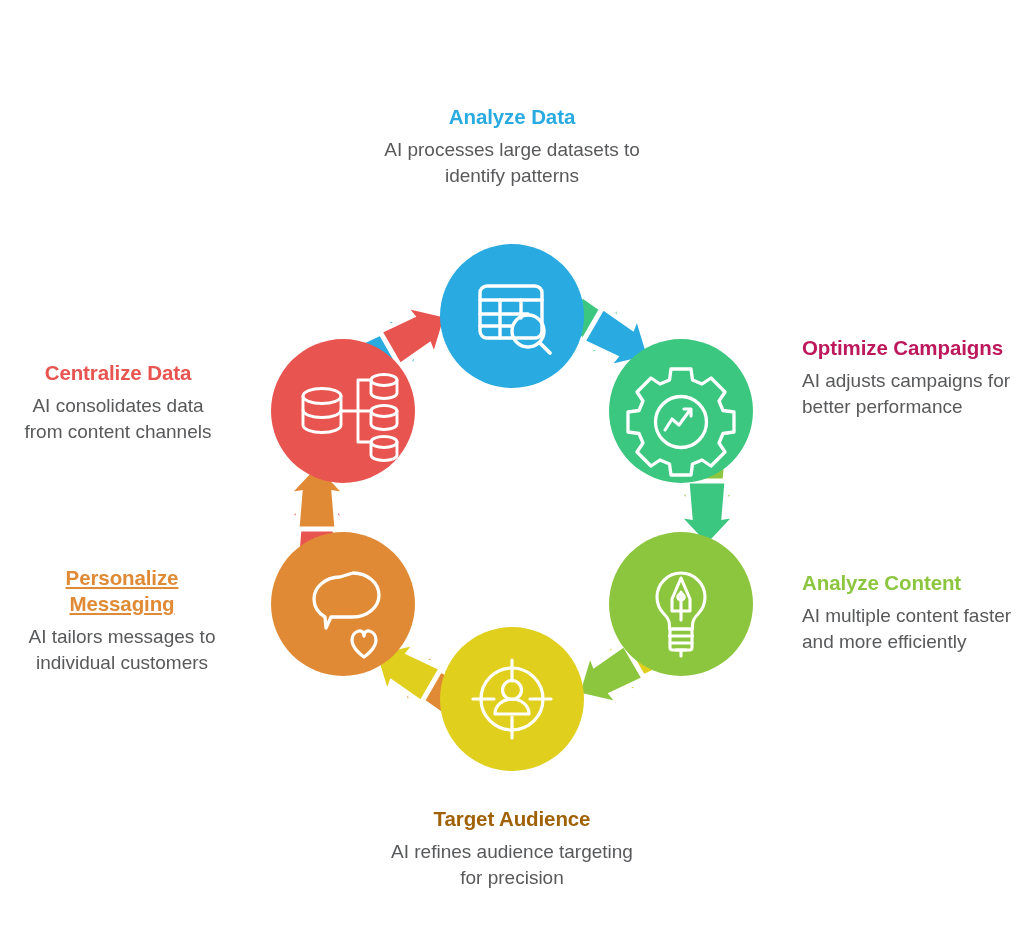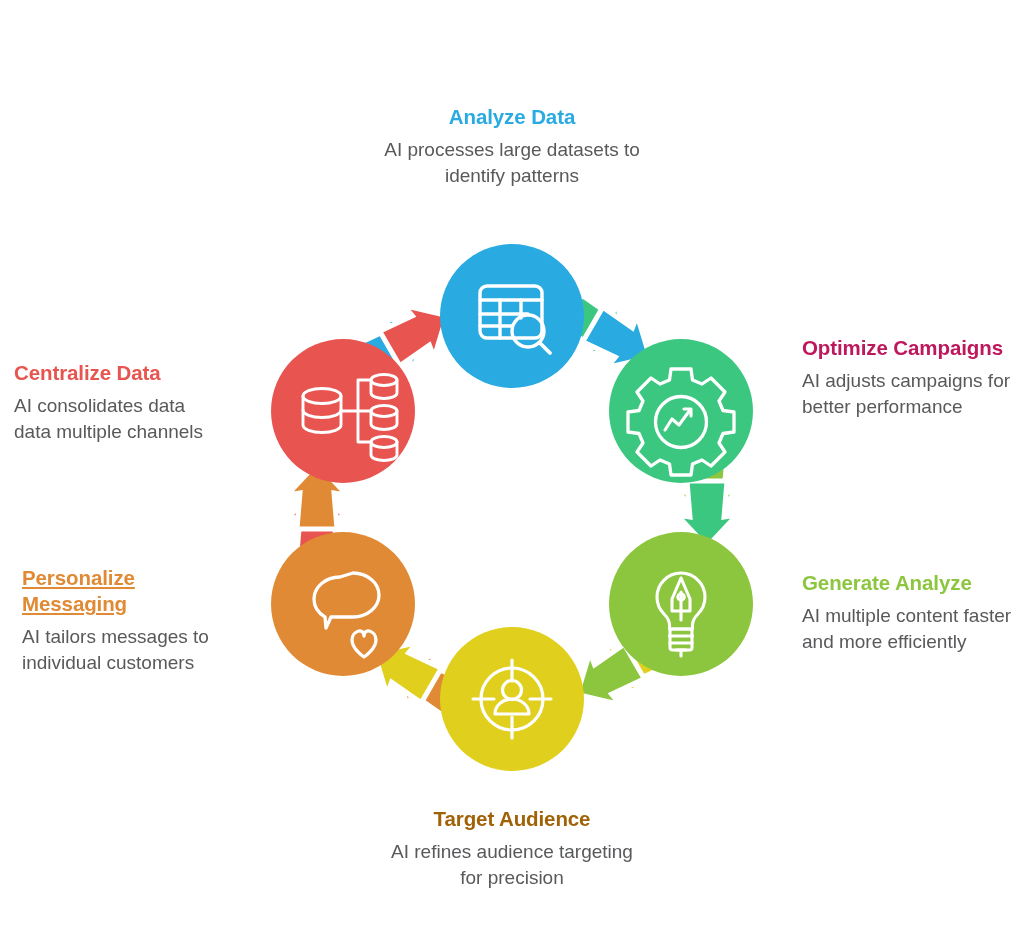--- a/index.html
+++ b/index.html
@@ -48,21 +48,21 @@
   .label-desc {
     font-size: 19px;
     font-weight: normal;
     line-height: 1.37;
     margin: 0;
     color: #58595b;
   }
 
   .align-center { text-align: center; }
   .align-left   { text-align: left; }
-  .align-right  { text-align: left; }
+  .align-right  { text-align: center; }
 
   
   #label-analyze {
     left: 382px; top: 104px; width: 260px;
   }
   #label-optimize {
     left: 802px; top: 335px; width: 210px;
   }
   #label-generate {
     left: 802px; top: 570px; width: 215px;
@@ -264,32 +264,32 @@
     <p class="label-title" style="color:#29abe2;">Analyze Data</p>
     <p class="label-desc">AI processes large datasets to identify patterns</p>
   </div>
 
   <div class="label-block align-left" id="label-optimize">
     <p class="label-title" style="color:#be185d;">Optimize Campaigns</p>
     <p class="label-desc">AI adjusts campaigns for better performance</p>
   </div>
 
   <div class="label-block align-left" id="label-generate">
-    <p class="label-title" style="color:#8cc63f;">Generate Analyze</p>
+    <p class="label-title" style="color:#8cc63f;">Analyze Content</p>
     <p class="label-desc">AI multiple content faster and more efficiently</p>
   </div>
 
   <div class="label-block align-center" id="label-target">
     <p class="label-title" style="color:#a16207;">Target Audience</p>
     <p class="label-desc">AI refines audience targeting for precision</p>
   </div>
 
   <div class="label-block align-right" id="label-personalize">
     <p class="label-title" style="color:#e08a35;text-decoration:underline;">Personalize Messaging</p>
     <p class="label-desc">AI tailors messages to individual customers</p>
   </div>
 
   <div class="label-block align-right" id="label-centralize">
     <p class="label-title" style="color:#e8544f;">Centralize Data</p>
-    <p class="label-desc">AI consolidates data data multiple channels</p>
+    <p class="label-desc">AI consolidates data from content channels</p>
   </div>
 
 </div>
 
 </body></html>

